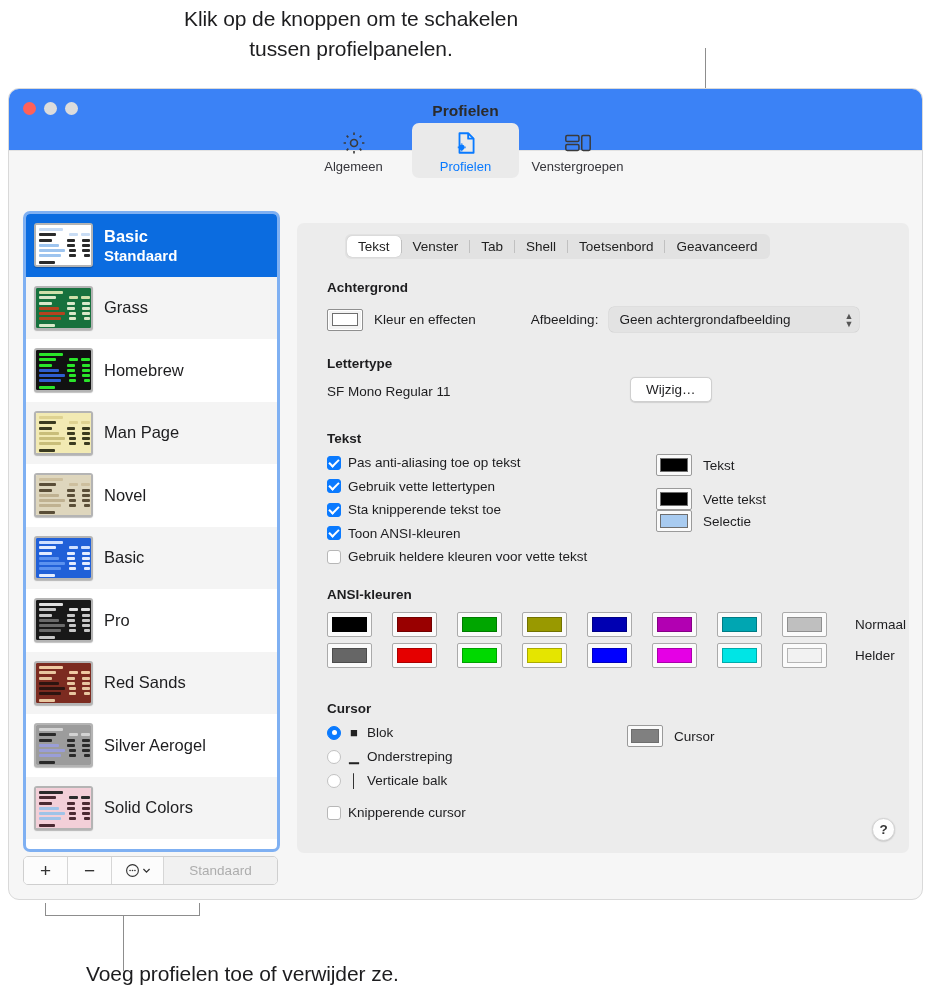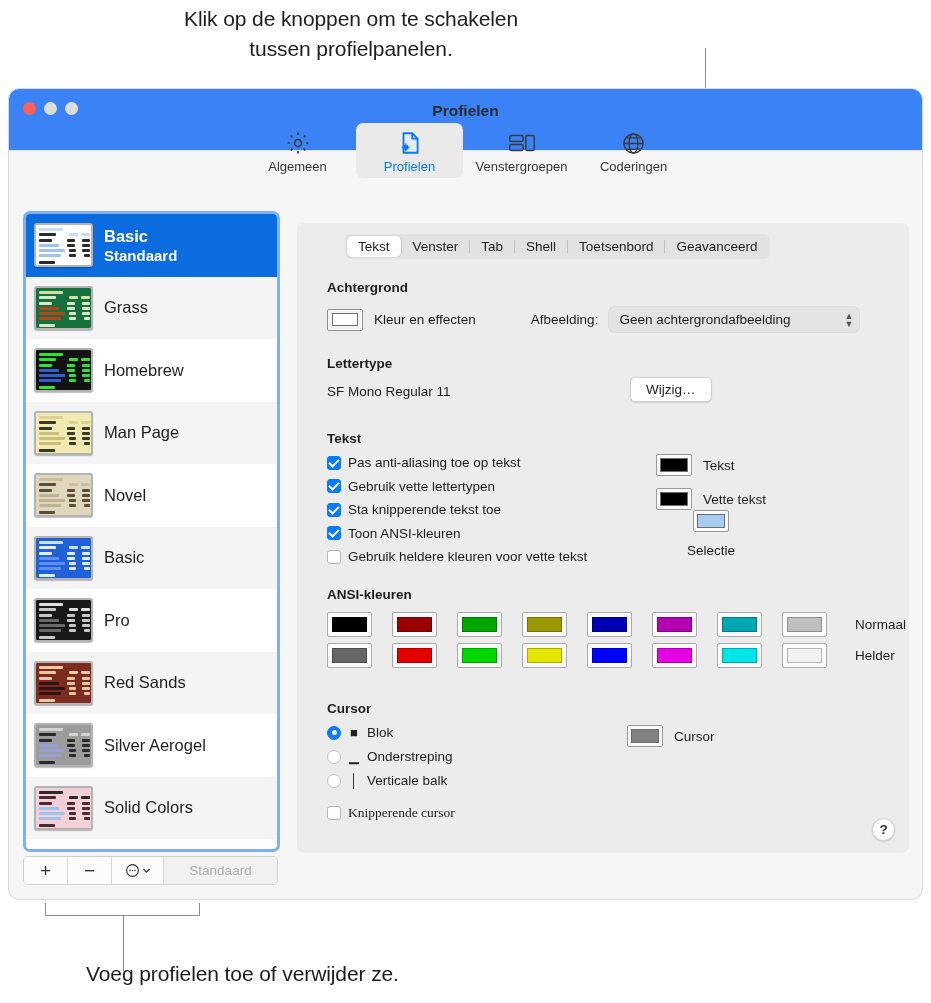--- a/index.html
+++ b/index.html
@@ -267,30 +267,20 @@
           <div class="ico">
             <svg width="30" height="24" viewBox="0 0 32 24" fill="none" stroke="#3a3a3a" stroke-width="1.6">
               <rect x="3" y="4" width="14" height="6.5" rx="1.5"></rect>
               <rect x="3" y="13.5" width="14" height="6.5" rx="1.5"></rect>
               <rect x="20" y="4" width="9" height="16" rx="1.5"></rect>
             </svg>
           </div>
           <div class="lbl">Venstergroepen</div>
         </div>
 
-        <div class="tbtn">
-          <div class="ico">
-            <svg width="25" height="25" viewBox="0 0 24 24" fill="none" stroke="#3a3a3a" stroke-width="1.4">
-              <circle cx="12" cy="12" r="9.2"></circle>
-              <ellipse cx="12" cy="12" rx="4.2" ry="9.2"></ellipse>
-              <path d="M3 12h18M4.6 6.6h14.8M4.6 17.4h14.8"></path>
-            </svg>
-          </div>
-          <div class="lbl">Coderingen</div>
-        </div>
 
       </div>
     </div>
 
     <div class="body">
 
       <div class="sidebar" id="profiles-list">
           <div class="prow sel">
             <div class="thumb">
               <div class="scr" style="background: rgb(255, 255, 255);">
@@ -633,21 +623,21 @@
                 <div class="sw" style="background: rgb(0, 0, 0); border: 1px solid rgb(110, 110, 110);"></div>
               </div>
               <div class="txt">Tekst</div>
             </div>
             <div style="display: flex; align-items: center; gap: 11px; margin-bottom: 0;">
               <div class="wellsm">
                 <div class="sw" style="background: rgb(0, 0, 0); border: 1px solid rgb(110, 110, 110);"></div>
               </div>
               <div class="txt">Vette tekst</div>
             </div>
-            <div style="display: flex; align-items: center; gap: 11px; margin-bottom: 12px; flex-direction: column;">
+            <div style="display: flex; align-items: center; gap: 11px; margin-bottom: 12px;">
               <div class="wellsm">
                 <div class="sw" style="background: rgb(168, 203, 240); border: 1px solid rgb(110, 110, 110);"></div>
               </div>
               <div class="txt">Selectie</div>
             </div>
           </div>
 
         <div class="sect" style="left:30px; top:364px;">ANSI-kleuren</div>
         <div style="position:absolute; left:30px; top:389px;" class="ansiwrap" id="ansi-grid">
             <div class="ansirow">
@@ -717,21 +707,21 @@
               <div class="rb"></div>
               <div class="cursorglyph">▁</div>
               <div class="txt">Onderstreping</div>
             </div>
             <div class="rbrow">
               <div class="rb"></div>
               <div class="cursorglyph">│</div>
               <div class="txt">Verticale balk</div>
             </div>
           </div>
-        <div class="cbrow" style="position:absolute; left:30px; top:582px;font-family:Liberation Serif, serif;">
+        <div class="cbrow" style="position:absolute; left:30px; top:582px;">
           <div class="cb"></div>
           <div class="txt">Knipperende cursor</div>
         </div>
         <div style="position:absolute; left:330px; top:502px; display:flex; align-items:center; gap:11px;">
           <div class="wellsm">
             <div class="sw" style="background:#808080; border:1px solid #6e6e6e;"></div>
           </div>
           <div class="txt">Cursor</div>
         </div>
 

